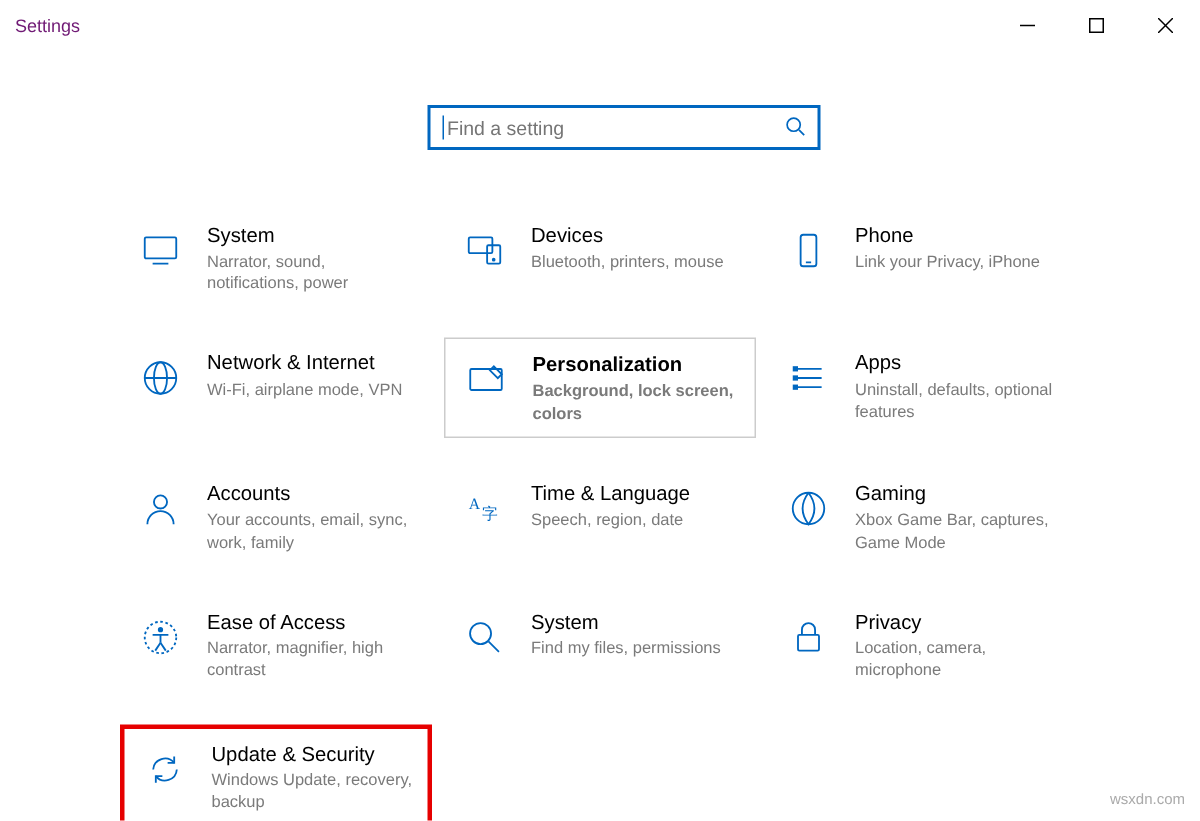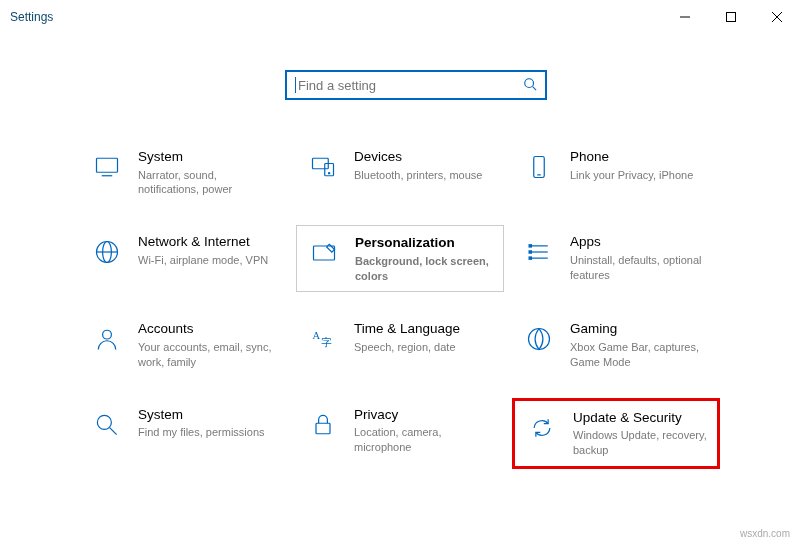--- a/index.html
+++ b/index.html
@@ -10,21 +10,21 @@
     color: #000;
     overflow: hidden;
     position: relative;
   }
   .titlebar {
     height: 34px;
     display: flex; align-items: center;
     padding-left: 10px;
     border-bottom: 1px solid transparent;
   }
-  .titlebar .title { font-size: 12px; color: #0c4a6e; }
+  .titlebar .title { font-size: 12px; color: #701a75; }
   .win-controls { margin-left: auto; display: flex; }
   .win-btn { width: 46px; height: 34px; display:flex; align-items:center; justify-content:center; }
   .win-btn svg { width:10px; height:10px; stroke:#000; stroke-width:1; fill:none; }
 
   .search-wrap {
     display:flex; justify-content:center;
     margin-top: 36px;
     padding-left: 32px;
   }
   .search {
@@ -230,20 +230,36 @@
           <circle cx="16" cy="16" r="12"></circle>
           <path d="M16 4 C 10 12, 10 20, 16 28 C 22 20, 22 12, 16 4"></path>
         </svg>
     </div>
     <div class="txt">
       <div class="t-title">Gaming</div>
       <div class="t-desc">Xbox Game Bar, captures, Game Mode</div>
     </div>
   </div>
 
+  <div class="tile">
+    <div class="ico">
+      <svg viewBox="0 0 32 32">
+          <circle cx="16" cy="16" r="12" stroke-dasharray="2 2"></circle>
+          <circle cx="16" cy="10" r="2" fill="#0067c0" stroke="none"></circle>
+          <line x1="10" y1="14" x2="22" y2="14"></line>
+          <line x1="16" y1="14" x2="16" y2="20"></line>
+          <line x1="16" y1="20" x2="12" y2="26"></line>
+          <line x1="16" y1="20" x2="20" y2="26"></line>
+        </svg>
+    </div>
+    <div class="txt">
+      <div class="t-title">Ease of Access</div>
+      <div class="t-desc">Narrator, magnifier, high contrast</div>
+    </div>
+  </div>
 
   <div class="tile">
     <div class="ico">
       <svg viewBox="0 0 32 32">
           <circle cx="13" cy="13" r="8"></circle>
           <line x1="19" y1="19" x2="27" y2="27"></line>
         </svg>
     </div>
     <div class="txt">
       <div class="t-title">System</div>

